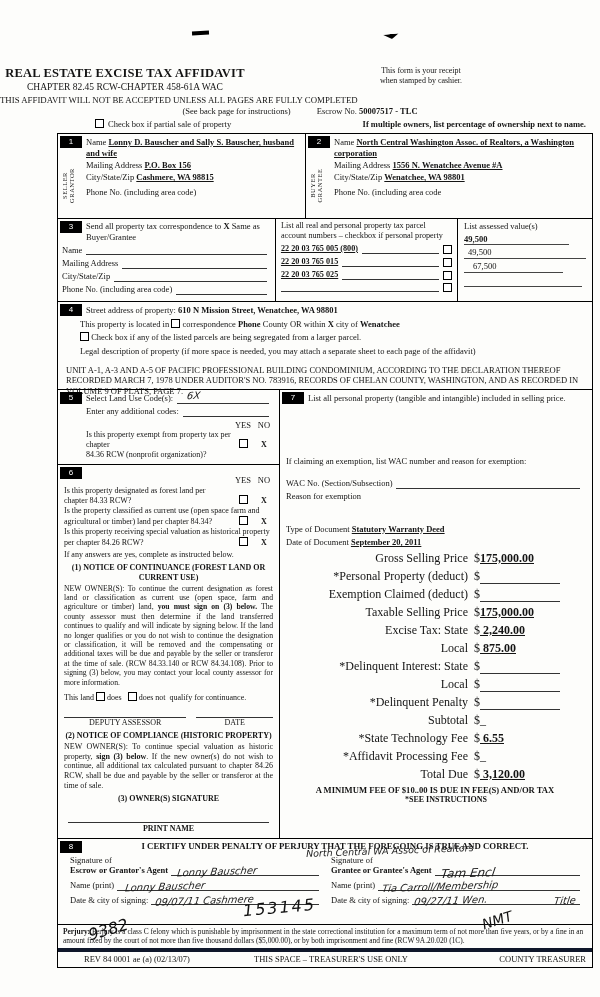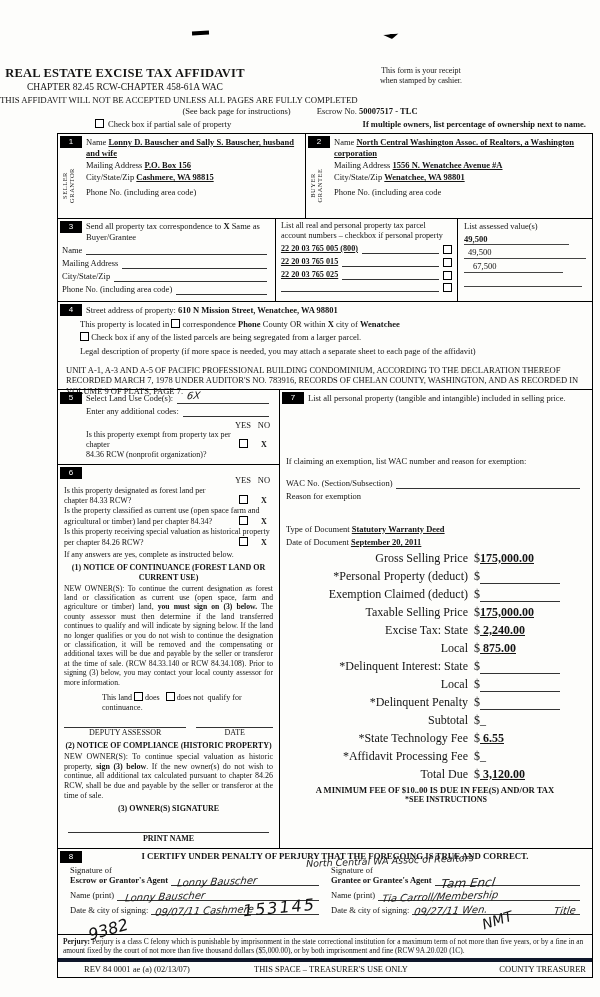--- a/index.html
+++ b/index.html
@@ -54,21 +54,21 @@
   .s6{position:relative;border-top:1px solid #000;padding:2px 6px 4px 6px;box-sizing:border-box;}
   .yesno{display:flex;justify-content:flex-end;font-size:8.5px;}
   .yn1{width:24px;text-align:center;}
   .yn2{width:18px;text-align:center;}
   .qrow{display:flex;align-items:flex-end;font-size:8px;}
   .qrow .qtxt{flex:1;}
   .qrow .ac{width:24px;text-align:center;}
   .qrow .an{width:18px;text-align:center;font-weight:bold;}
   .para{font-size:7.7px;line-height:1.22;text-align:justify;margin-top:1px;}
   .ctitle{font-weight:bold;text-align:center;font-size:8px;margin-top:3px;}
-  .landq{font-size:8px;margin-top:5px;margin-left:38px;}
+  .landq{font-size:8px;margin-top:5px;}
   .siggrp{display:flex;margin-top:14px;font-size:8px;text-align:center;}
   .sigL{flex:1.6;margin-right:10px;}
   .sigR{flex:1;}
   .sigrule{border-top:1px solid #333;}
   .fin{margin-top:2px;}
   .finrow{display:flex;align-items:center;margin-bottom:3px;font-size:12px;}
   .finlabel{width:160px;text-align:right;padding-right:6px;}
   .finval{width:110px;}
   .row8{border-top:1px solid #000;position:relative;padding:2px 6px 2px 6px;box-sizing:border-box;height:86px;}
   .certify{text-align:center;font-weight:bold;font-size:8.8px;padding-left:20px;}

